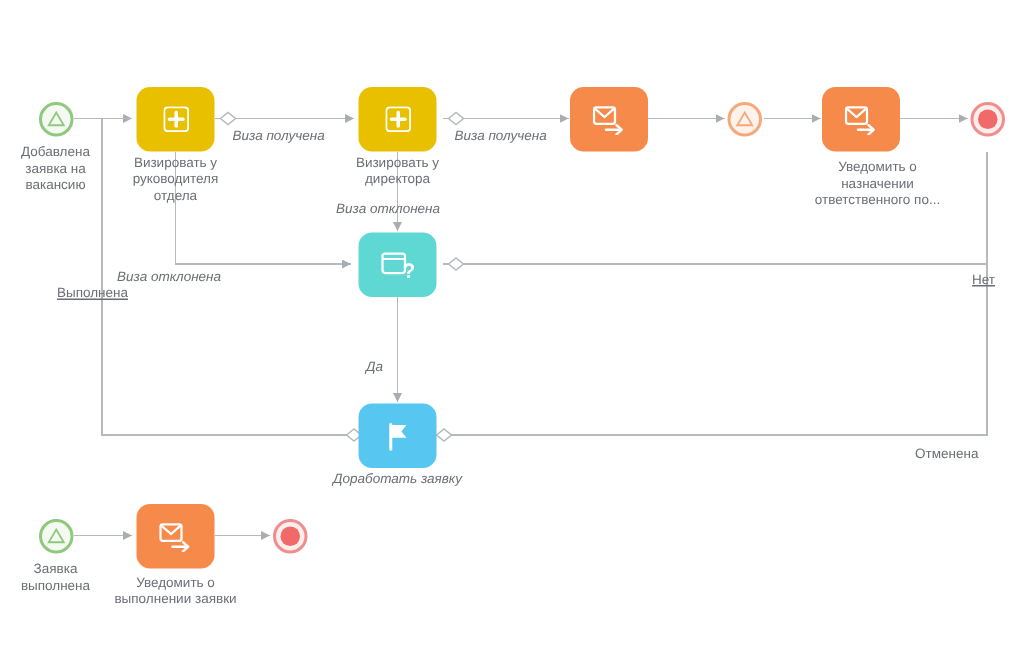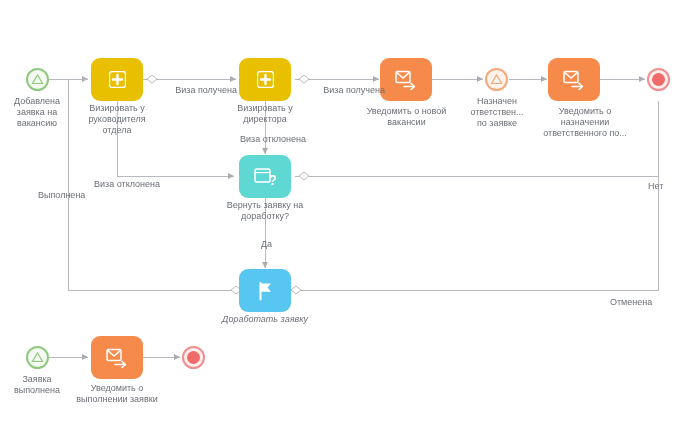--- a/index.html
+++ b/index.html
@@ -72,22 +72,22 @@
     text-align: center;
     white-space: pre-line;
   }
   .edge-label {
     position: absolute;
     font-size: 9px;
     line-height: 11px;
     color: #6b6f75;
     white-space: pre-line;
   }
-  .edge-label.ctr { text-align: right; }
-  .edge-label.lft { text-align: left; }
+  .edge-label.ctr { text-align: left; font-style: italic; }
+  .edge-label.lft { text-align: left; text-decoration: underline; }
   .edge-label.rgt { text-align: left; }
 </style>
 </head>
 <body>
 
 <div id="canvas">
 
   <svg id="wires" viewBox="0 0 690 430" xmlns="http://www.w3.org/2000/svg">
     <defs>
       <marker id="arr" markerWidth="7" markerHeight="7" refX="6" refY="3" orient="auto" markerUnits="userSpaceOnUse">
@@ -166,33 +166,28 @@
 директора</div>
 
   <div class="node task orange" style="left:380px; top:58px;">
     <svg width="22" height="20" viewBox="0 0 22 20">
       <rect x="1" y="1.5" width="14" height="11" rx="1.5" fill="none" stroke="#ffffff" stroke-width="1.5"></rect>
       <path d="M1.8,2.6 L8,8 L14.2,2.6" fill="none" stroke="#ffffff" stroke-width="1.5"></path>
       <path d="M9,16.5 L19,16.5" stroke="#ffffff" stroke-width="1.6" stroke-linecap="round"></path>
       <path d="M16,13.4 L19.4,16.5 L16,19.6" fill="none" stroke="#ffffff" stroke-width="1.6" stroke-linecap="round" stroke-linejoin="round"></path>
     </svg>
   </div>
-  <div class="caption" style="left:350px; top:106px; width:113px;">Уведомить о новой
-вакансии</div>
 
   <div class="node" style="left:485px; top:68px;">
     <div class="evt start-orange">
       <svg width="13" height="13" viewBox="0 0 13 13">
         <path d="M6.5,2 L11.5,10.5 L1.5,10.5 z" fill="none" stroke="#f5a97b" stroke-width="1.2"></path>
       </svg>
     </div>
   </div>
-  <div class="caption" style="left:458px; top:96px; width:78px;">Назначен
-ответствен...
-по заявке</div>
 
   <div class="node task orange" style="left:548px; top:58px;">
     <svg width="22" height="20" viewBox="0 0 22 20">
       <rect x="1" y="1.5" width="14" height="11" rx="1.5" fill="none" stroke="#ffffff" stroke-width="1.5"></rect>
       <path d="M1.8,2.6 L8,8 L14.2,2.6" fill="none" stroke="#ffffff" stroke-width="1.5"></path>
       <path d="M9,16.5 L19,16.5" stroke="#ffffff" stroke-width="1.6" stroke-linecap="round"></path>
       <path d="M16,13.4 L19.4,16.5 L16,19.6" fill="none" stroke="#ffffff" stroke-width="1.6" stroke-linecap="round" stroke-linejoin="round"></path>
     </svg>
   </div>
   <div class="caption" style="left:530px; top:106px; width:110px;">Уведомить о
@@ -205,22 +200,20 @@
     </div>
   </div>
 
   <div class="node task teal" style="left:239px; top:155px;">
     <svg width="22" height="20" viewBox="0 0 22 20">
       <rect x="1" y="2" width="15" height="13" rx="1.8" fill="none" stroke="#ffffff" stroke-width="1.5"></rect>
       <path d="M1,5.6 L16,5.6" stroke="#ffffff" stroke-width="1.3"></path>
       <text x="14.4" y="18" font-family="Liberation Sans, sans-serif" font-size="14" font-weight="bold" fill="#ffffff">?</text>
     </svg>
   </div>
-  <div class="caption" style="left:212px; top:200px; width:106px;">Вернуть заявку на
-доработку?</div>
 
   <div class="node task blue" style="left:239px; top:269px;">
     <svg width="20" height="20" viewBox="0 0 20 20">
       <path d="M5.5,2 L5.5,18.5" stroke="#ffffff" stroke-width="2" stroke-linecap="round"></path>
       <path d="M5.5,2.4 L16,2.4 L12.6,6.6 L16,10.8 L5.5,10.8 z" fill="#ffffff"></path>
     </svg>
   </div>
   <div class="caption" style="left:212px; top:314px; width:106px;font-style:italic;">Доработать заявку</div>
 
   <div class="node" style="left:26px; top:346px;">

